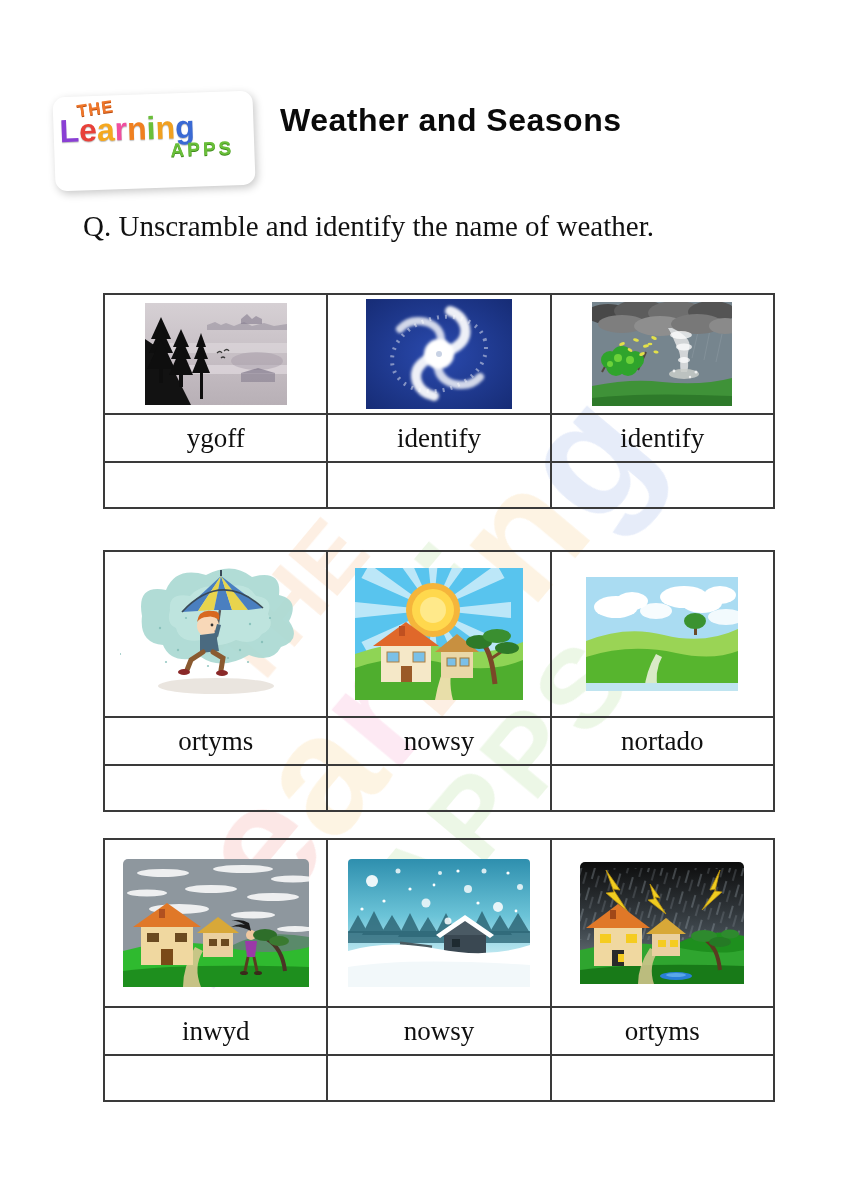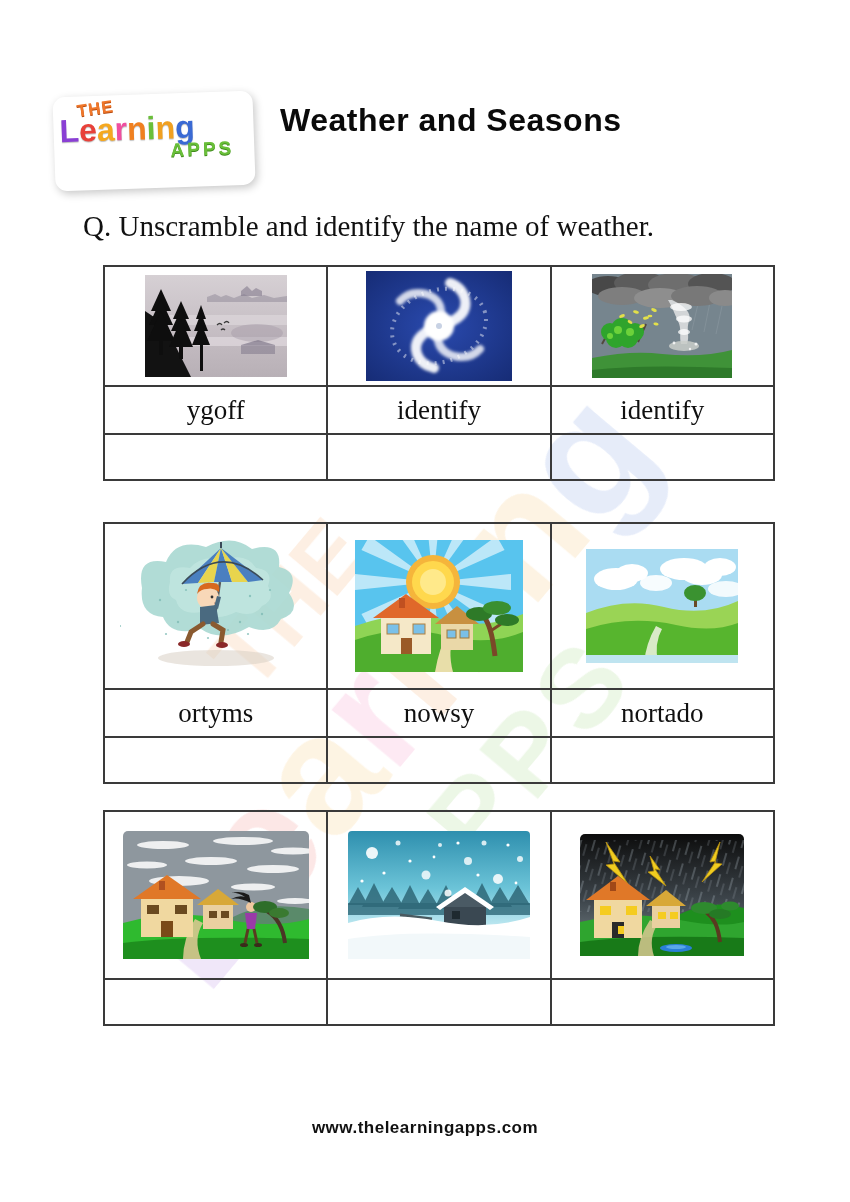--- a/index.html
+++ b/index.html
@@ -22,21 +22,21 @@
   .lc0{color:#8a3fd4}.lc1{color:#e8413a}.lc2{color:#f5a820}.lc3{color:#ef4fa0}
   .lc4{color:#f08020}.lc5{color:#6abf3a}.lc6{color:#f0a020}.lc7{color:#3a6ad4}
 
   
   #title{position:absolute;left:280px;top:102px;font-size:32px;font-weight:900;color:#0a0a0a;
     letter-spacing:0.5px;z-index:2;}
   #question{position:absolute;left:83px;top:210px;font-family:"Liberation Serif",serif;
     font-size:29px;color:#111;z-index:2;}
 
   
-  table.wtable{position:absolute;left:103px;width:672px;border-collapse:collapse;table-layout:fixed;z-index:1;background:transparent;}
+  table.wtable{position:absolute;left:103px;width:672px;border-collapse:collapse;table-layout:fixed;z-index:1;background:transparent;margin-top:28px;}
   table.wtable td{border:2px solid #3a3a3a;text-align:center;vertical-align:middle;padding:0;}
   #table1{top:265px;} #table2{top:522px;} #table3{top:810px;}
   #table1 .img-row td{height:118px;}
   #table2 .img-row td{height:164px;}
   #table3 .img-row td{height:166px;}
   .word-row td{height:46px;font-family:"Liberation Serif",serif;font-size:27px;color:#101010;}
   .ans-row td{height:44px;}
   .cell-img{display:inline-block;vertical-align:middle;line-height:0;}
 
   
@@ -505,23 +505,27 @@
             <ellipse cx="124" cy="74" rx="13" ry="6" fill="#2e8a2e"></ellipse>
             <ellipse cx="140" cy="80" rx="11" ry="5" fill="#257a25"></ellipse>
             <ellipse cx="150" cy="72" rx="9" ry="4.5" fill="#2e8a2e"></ellipse>
           </g>
           <ellipse cx="96" cy="114" rx="16" ry="4" fill="#2a7fd8"></ellipse>
           <ellipse cx="96" cy="113" rx="10" ry="2" fill="#5aa8e8"></ellipse>
         </svg>
         </span>
       </td>
     </tr>
+    <tr class="word-row">
+      <td>inwyd</td>
+      <td>nowsy</td>
+      <td>ortyms</td>
+    </tr>
     <tr class="ans-row">
       <td></td>
       <td></td>
       <td></td>
     </tr>
   </tbody>
     </table>
 
-  <div id="footer">www.thelearningapps.com</div>
 
 </div>
 
 </body></html>

